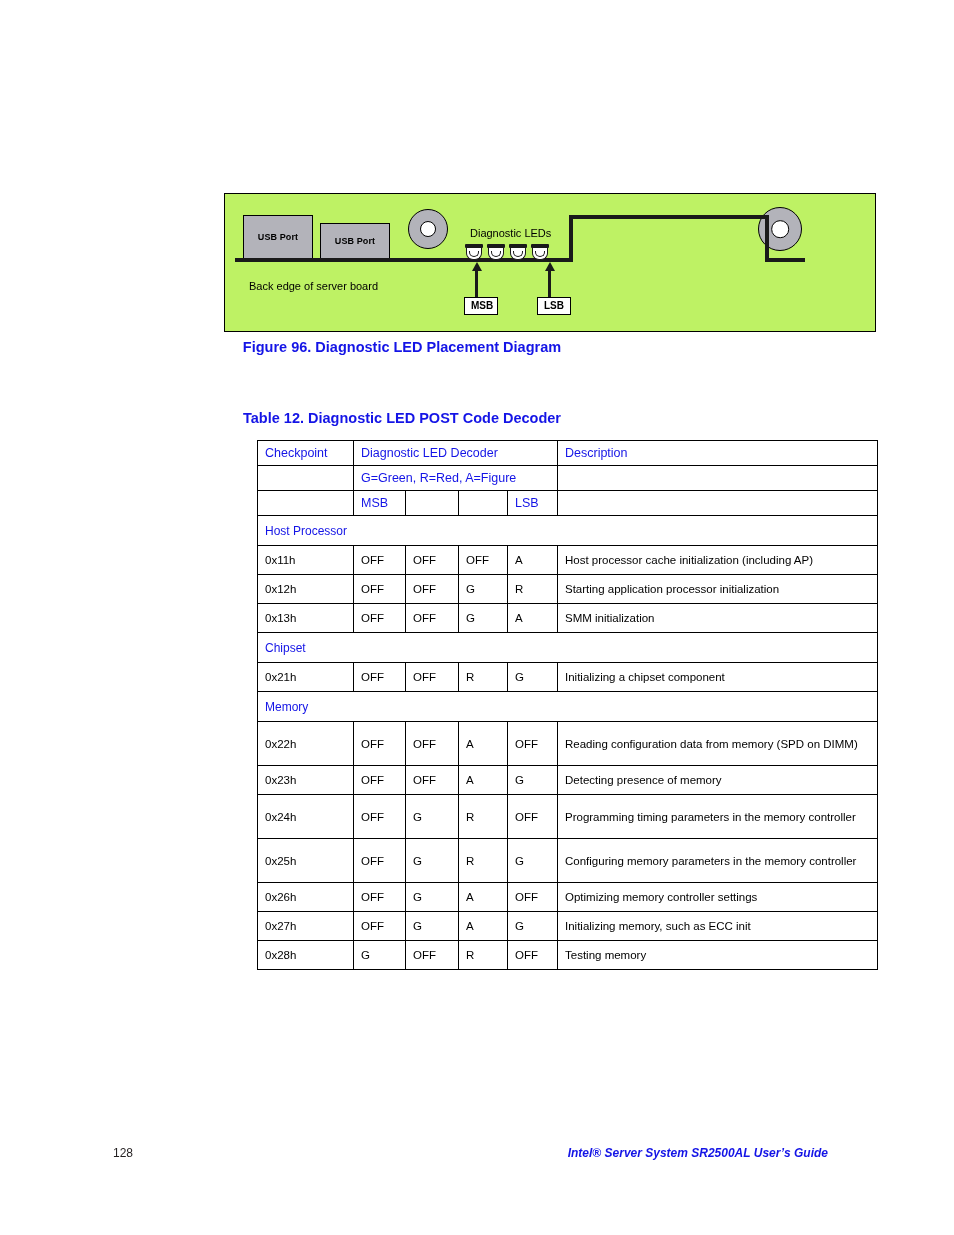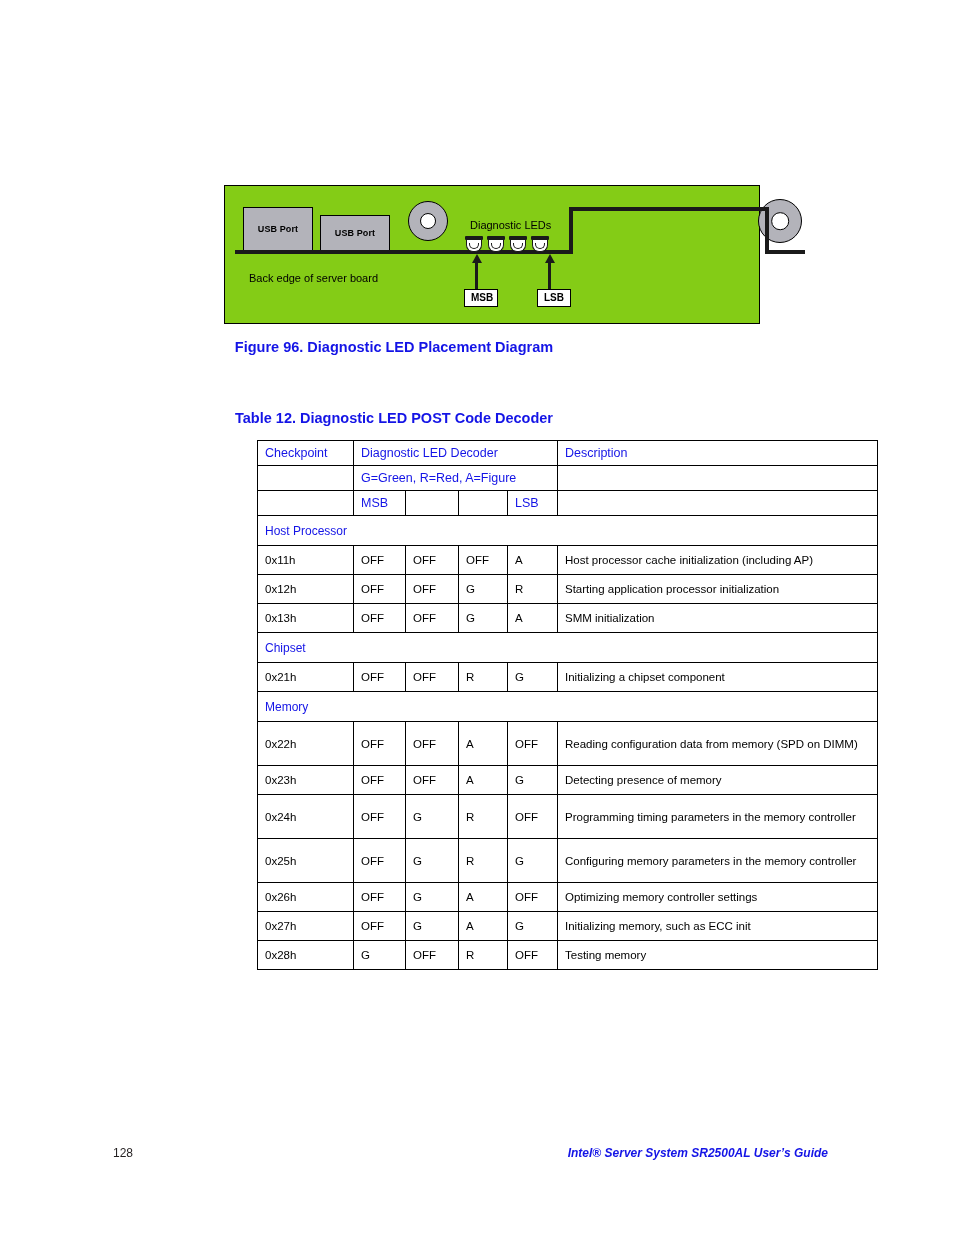--- a/index.html
+++ b/index.html
@@ -13,26 +13,26 @@
     position: relative;
     font-family: "Liberation Sans", sans-serif;
     color: #000000;
     overflow: hidden;
   }
 
   
   #figure-box {
     position: absolute;
     left: 224px;
-    top: 185px;
-    width: 536px;
+    top: 193px;
+    width: 652px;
     height: 139px;
     border: 1.5px solid #000;
     box-sizing: border-box;
-    background: #84cc16;
+    background: #bef264;
   }
   .usb-port {
     position: absolute;
     background: #b3b3ba;
     border: 1px solid #000;
     box-sizing: border-box;
     font-size: 9px;
     font-weight: bold;
     color: #000;
     display: flex;
@@ -181,21 +181,21 @@
     text-align: center;
     line-height: 12px;
   }
   #bit-label-msb { left: 239px; top: 103px; width: 34px; }
   #bit-label-lsb { left: 312px; top: 103px; width: 34px; }
 
   
   .caption {
     position: absolute;
     width: 772px;
-    left: 8px;
+    left: 16px;
     text-align: center;
     color: #1414e6;
     font-weight: bold;
     font-size: 14.5px;
   }
   #figure-caption { top: 339px; }
   #table-caption  { top: 410px; }
 
   
   #post-code-table {

